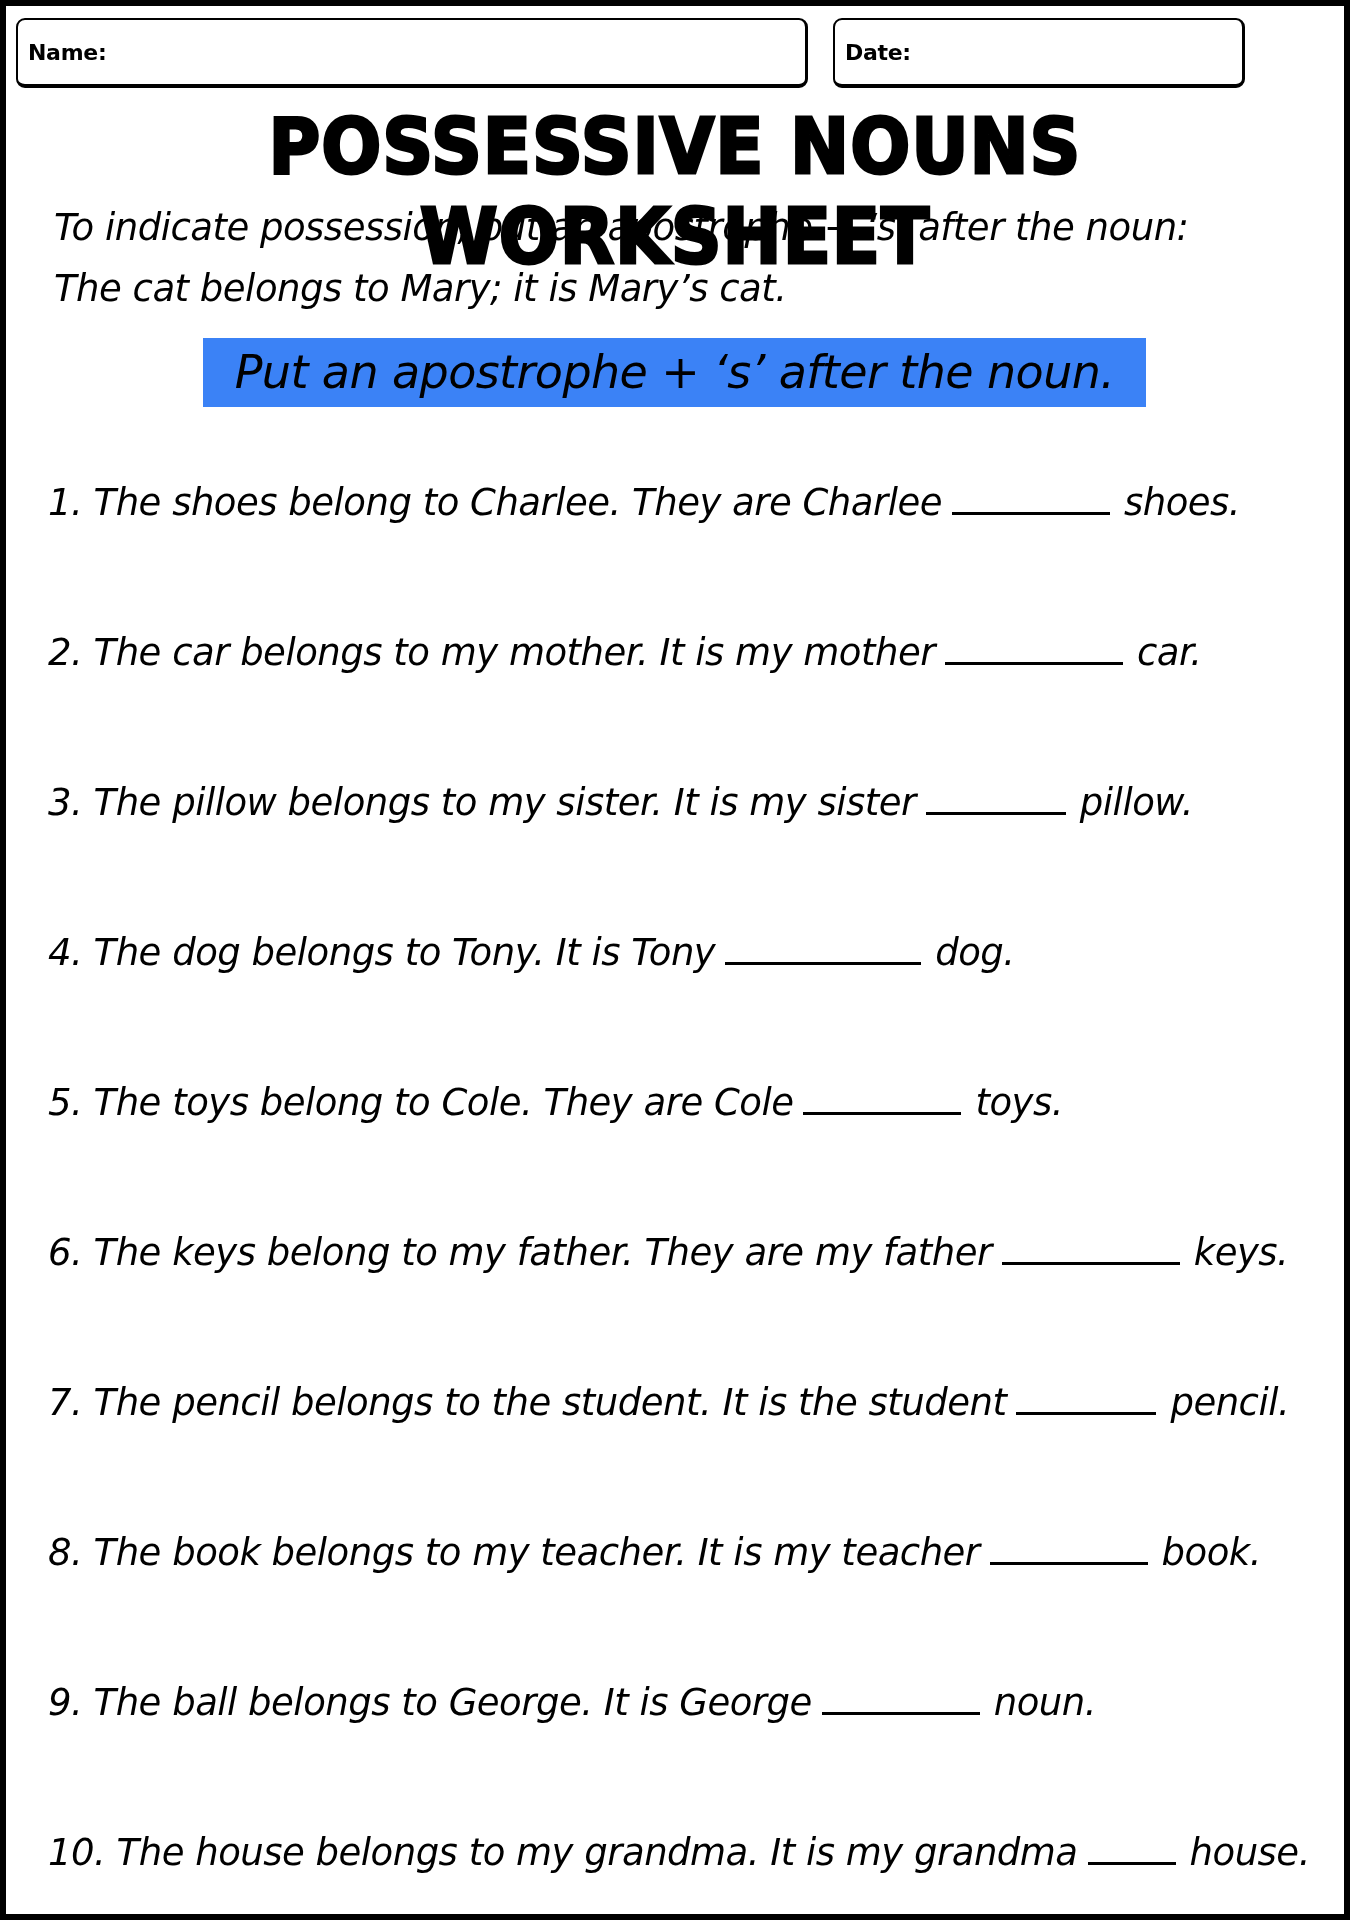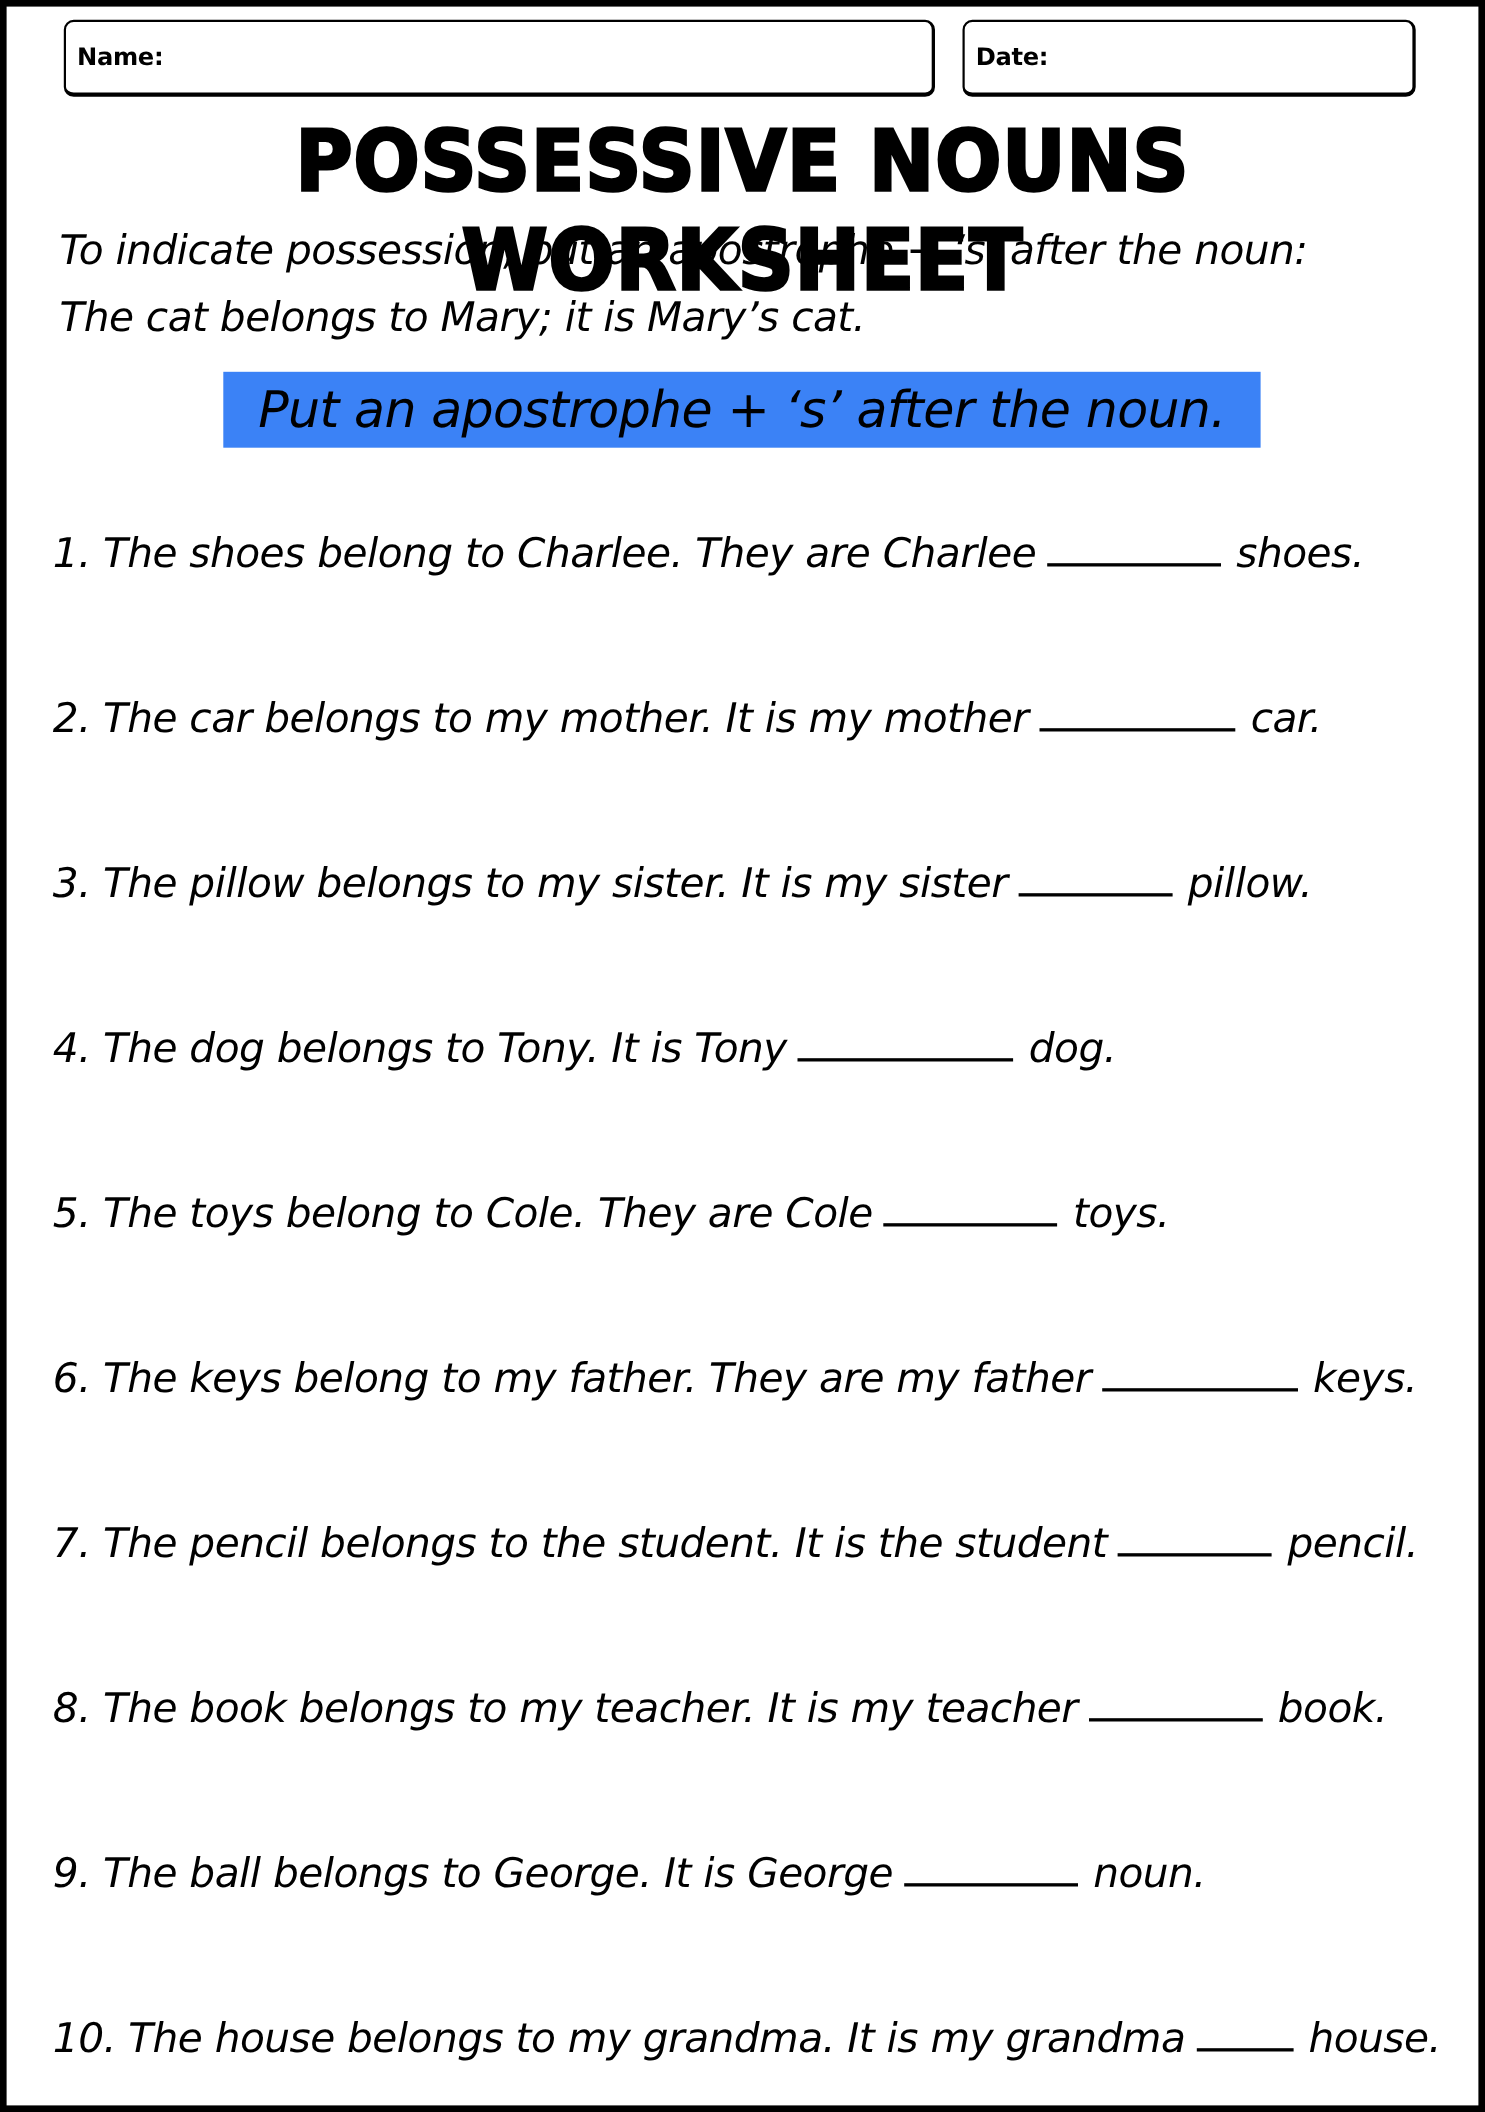--- a/index.html
+++ b/index.html
@@ -26,21 +26,20 @@
     .field-box {
       position: absolute;
       top: 12px;
       height: 70px;
       box-sizing: border-box;
       border: 2px solid #000000;
       border-bottom-width: 4px;
       border-right-width: 3px;
       border-radius: 9px;
       background: #ffffff;
-      margin-left: 42px;
     }
     .field-name { left: 10px; width: 792px; }
     .field-date { left: 827px; width: 412px; }
     .field-label {
       position: absolute;
       left: 10px;
       top: 20px;
       font-family: "DejaVu Sans", sans-serif;
       font-weight: bold;
       font-size: 22px;

